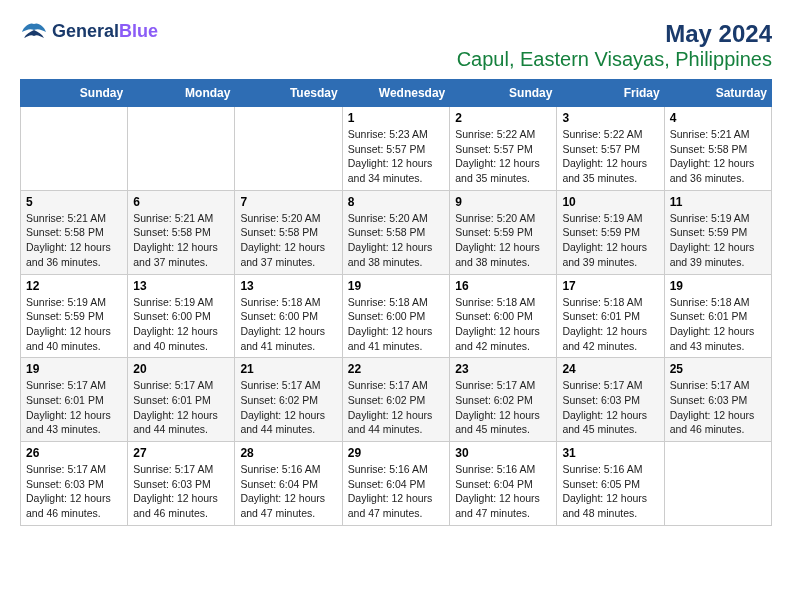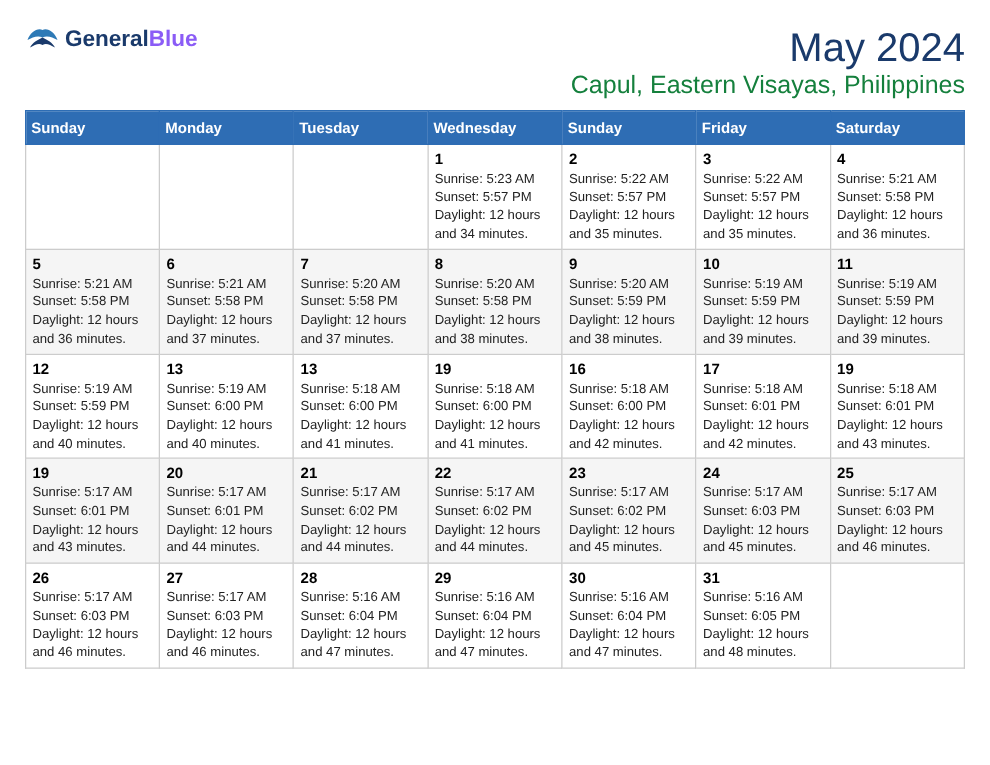--- a/index.html
+++ b/index.html
@@ -31,39 +31,39 @@
       color: #8b5cf6;
     }
     .logo-bird {
       width: 28px;
       height: 24px;
     }
     .title-area {
       text-align: right;
     }
     .month-title {
-      font-size: 32px;
-      font-weight: normal;
+      font-size: 24px;
+      font-weight: bold;
       color: #1a3a6b;
     }
     .location {
       font-size: 20px;
       color: #15803d;
     }
     .calendar {
       width: 100%;
       border-collapse: collapse;
       margin-top: 8px;
       font-size: 11px;
     }
     .calendar thead th {
       background-color: #2e6db4;
       color: #fff;
       padding: 6px 4px;
-      text-align: left;
+      text-align: right;
       font-size: 12px;
       font-weight: bold;
       border: 1px solid #2e6db4;
     }
     .calendar tbody td {
       border: 1px solid #ccc;
       padding: 4px 5px;
       vertical-align: top;
       width: 108px;
       min-height: 80px;

